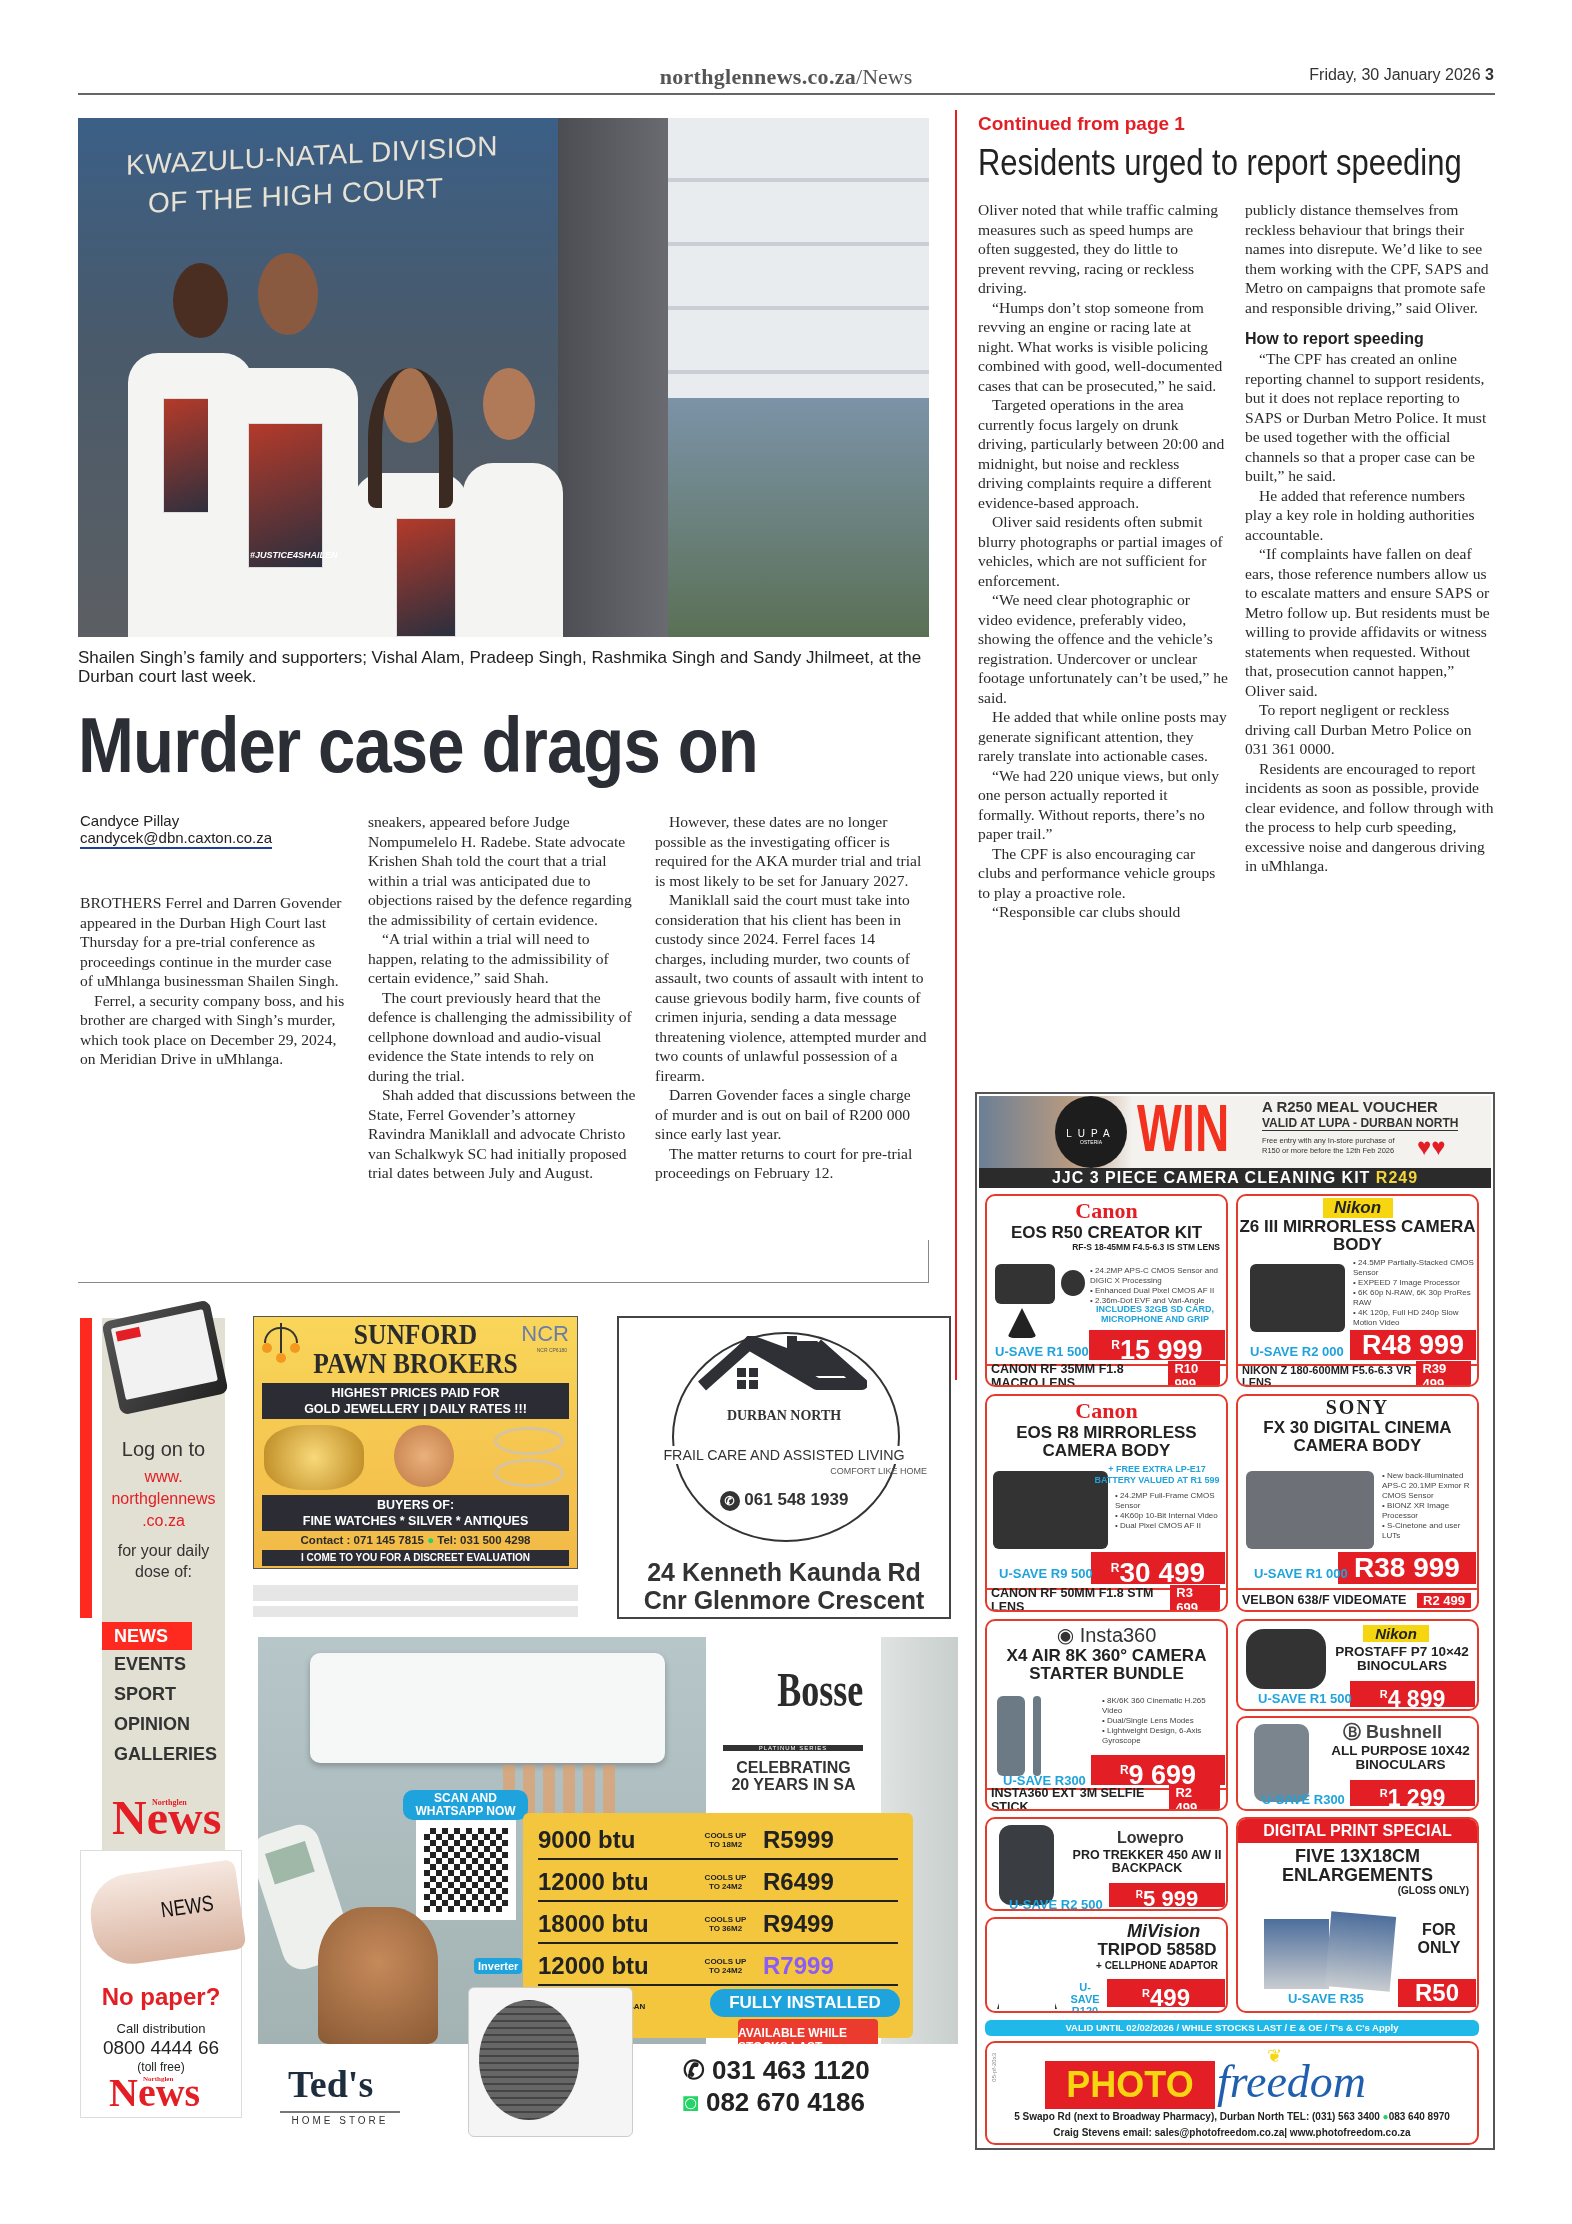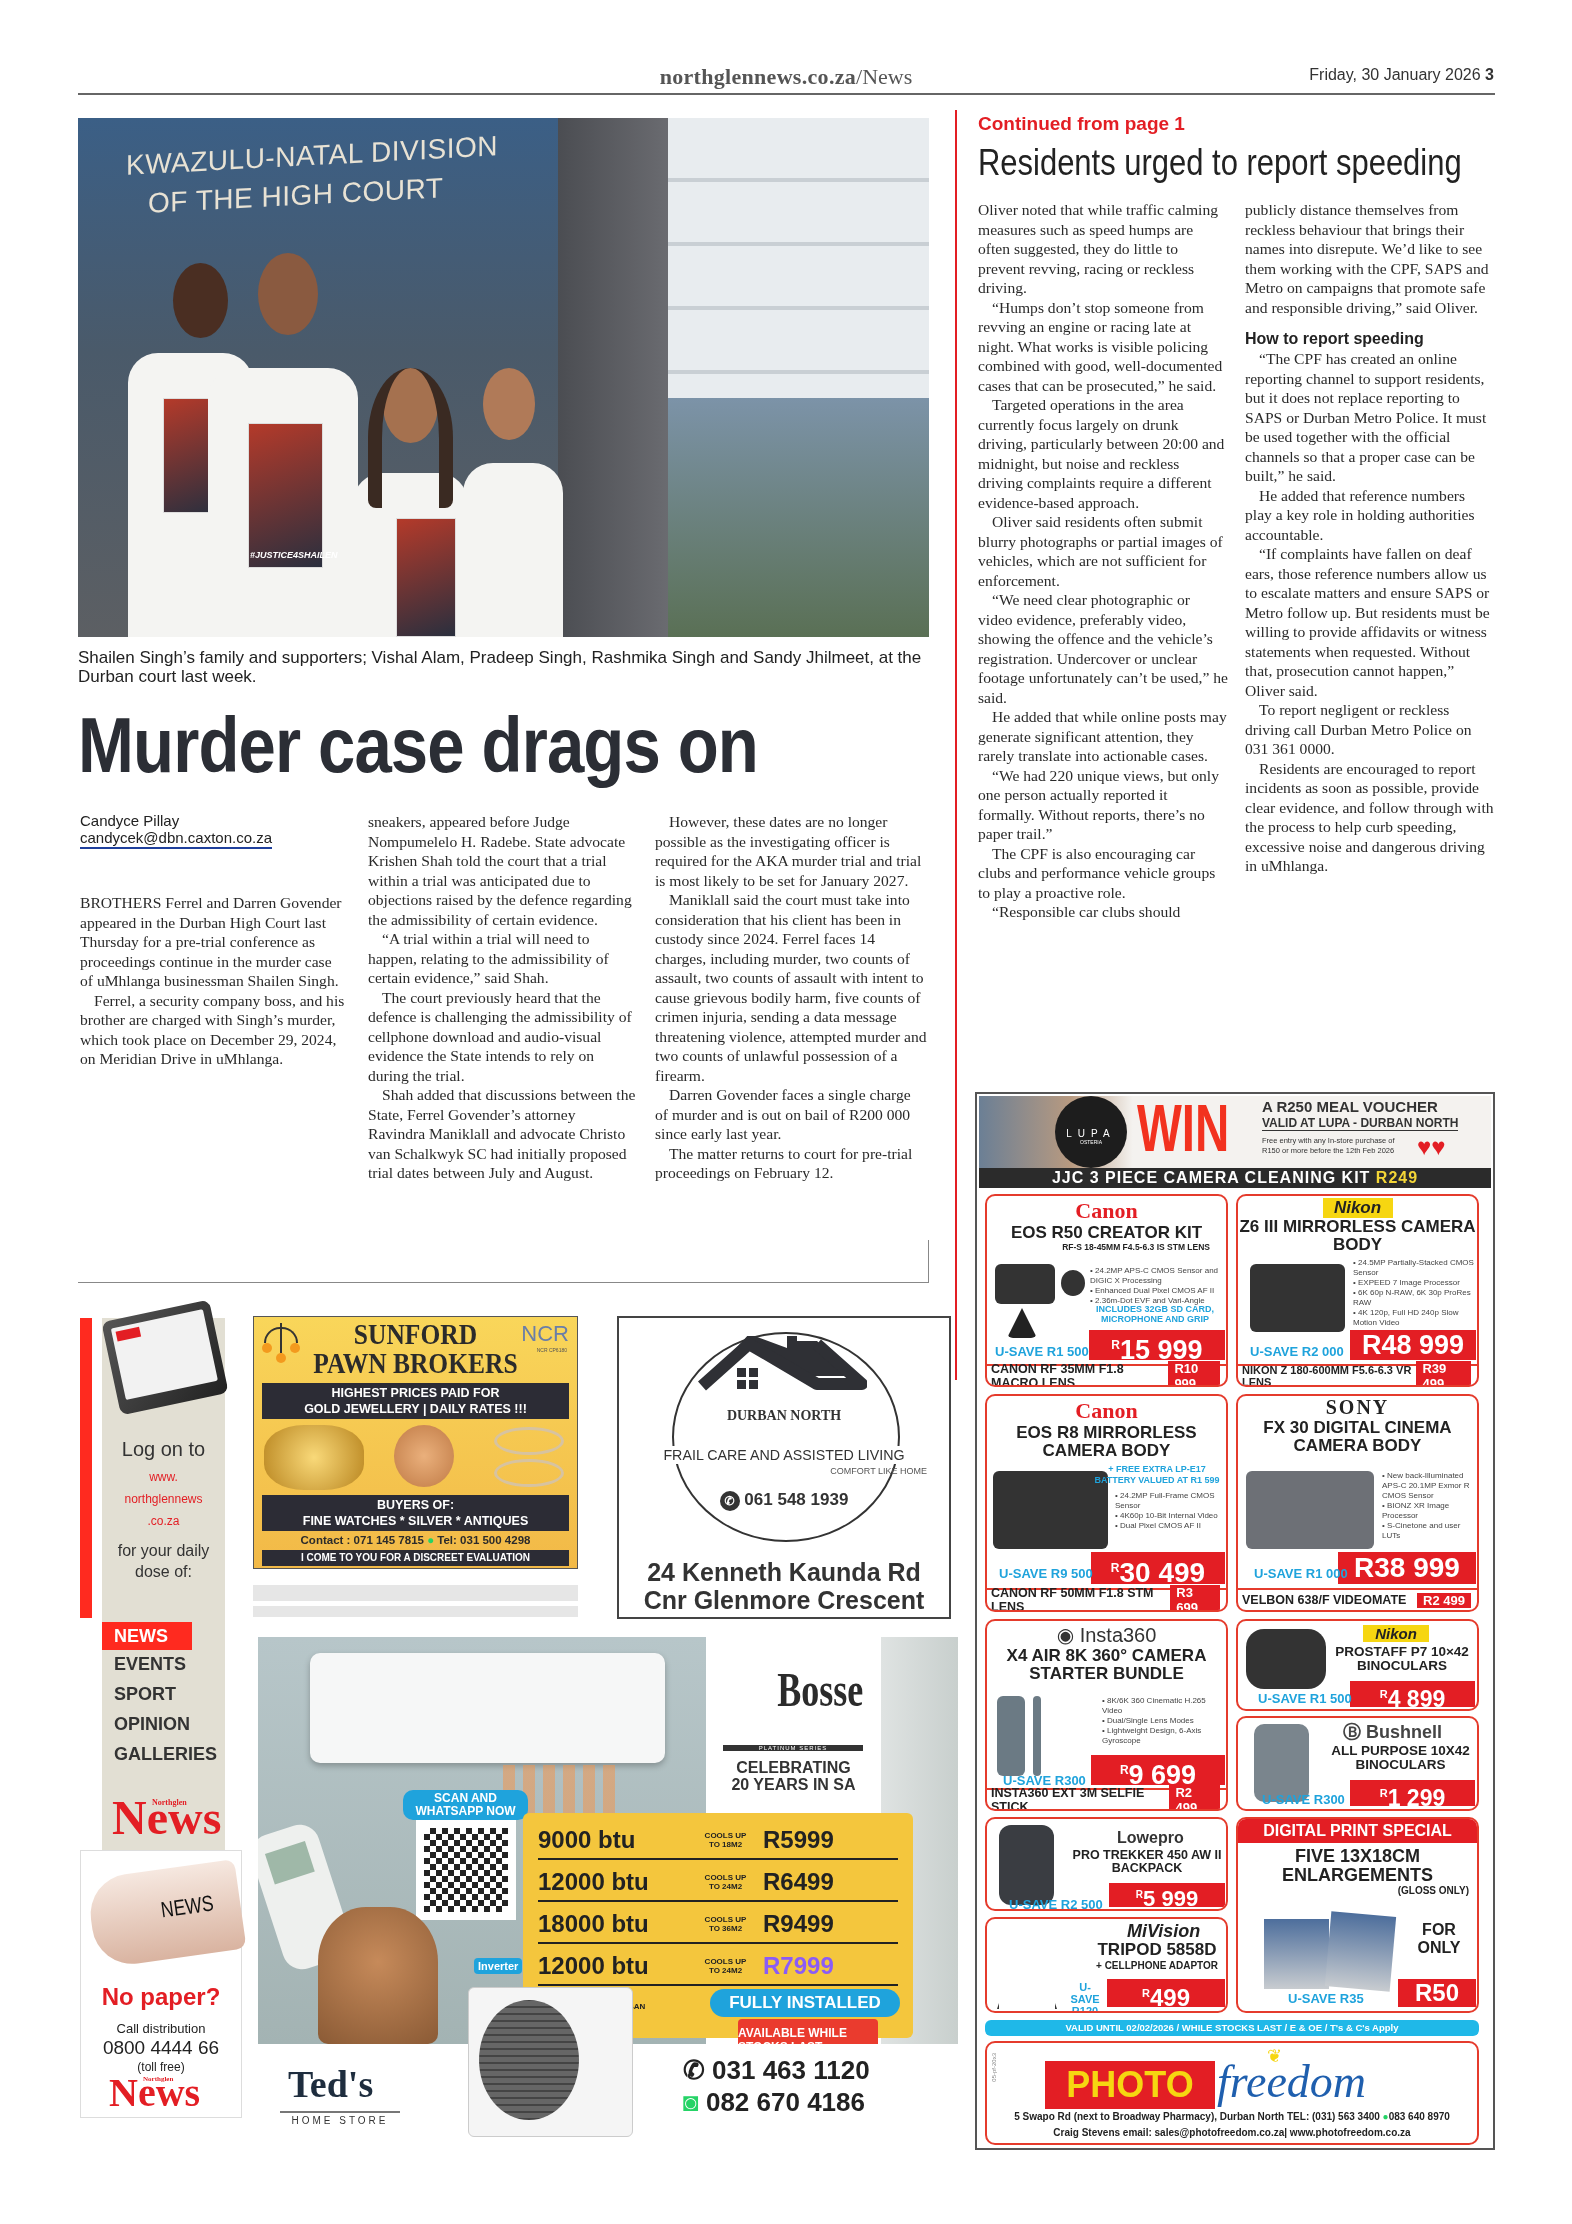--- a/index.html
+++ b/index.html
@@ -135,21 +135,21 @@
   <p class="i">Residents are encouraged to report incidents as soon as possible, provide clear evidence, and follow through with the process to help curb speeding, excessive noise and dangerous driving in uMhlanga.</p>
 </div>
 
 <div class="abs" style="left:80px;top:1318px;width:12px;height:300px;background:#ff2a1f"></div>
 <div class="abs" style="left:102px;top:1318px;width:123px;height:300px;background:#e2dfd3;font-family:'Liberation Sans',sans-serif;text-align:center">
   <div style="position:absolute;left:8px;top:-8px;width:110px;height:95px;background:linear-gradient(135deg,#555,#222);border-radius:8px;transform:rotate(-12deg)">
     <div style="position:absolute;left:8px;top:8px;right:8px;bottom:14px;background:#f2f2f2;border-radius:2px"></div>
     <div style="position:absolute;left:12px;top:12px;width:24px;height:10px;background:#e31e24"></div>
   </div>
   <div style="position:absolute;top:120px;left:0;right:0;font-size:20px;color:#333">Log on to</div>
-  <div style="position:absolute;top:148px;left:0;right:0;font-size:12px;color:#e31e24;line-height:22px">
+  <div style="position:absolute;top:148px;left:0;right:0;font-size:16px;color:#e31e24;line-height:22px">
       <div>www.</div>
       <div>northglennews</div>
       <div>.co.za</div>
     </div>
   <div style="position:absolute;top:222px;left:0;right:0;font-size:16px;color:#333;line-height:21px">
       <div>for your daily</div>
       <div>dose of:</div>
     </div>
 </div>
 <div class="abs" style="left:102px;top:1618px;width:123px;height:272px;background:#e2dfd3;font-family:'Liberation Sans',sans-serif">
@@ -299,21 +299,21 @@
   <div style="position:absolute;left:285px;top:42px;font-family:'Liberation Sans',sans-serif;font-size:7.5px;line-height:10px;color:#333">
       <div>Free entry with any In-store purchase of</div>
       <div>R150 or more before the 12th Feb 2026</div>
     </div>
   <div style="position:absolute;left:440px;top:40px;color:#e31e24;font-size:24px">♥♥</div>
   <div style="position:absolute;left:2px;top:74px;width:512px;height:20px;background:#2b2b2b;font-family:'Liberation Sans',sans-serif;font-weight:bold;font-size:16px;color:#fff;text-align:center;line-height:20px;letter-spacing:1px"><span>JJC 3 PIECE CAMERA CLEANING KIT</span> <span style="color:#f4d637">R249</span></div>
 
   <div class="pbox" style="left:8px;top:100px;width:243px;height:193px">
     <div class="brand" style="font-size:22px;margin-top:2px">Canon</div>
     <div class="ptitle" style="font-size:17px">EOS R50 CREATOR KIT</div>
-    <div style="text-align:right;font-weight:bold;font-size:8.5px;padding-right:16px">RF-S 18-45MM F4.5-6.3 IS STM LENS</div>
+    <div style="text-align:right;font-weight:bold;font-size:8.5px;padding-right:6px">RF-S 18-45MM F4.5-6.3 IS STM LENS</div>
     <div class="img-ph" style="left:8px;top:68px;width:60px;height:40px"></div>
     <div class="img-ph" style="left:74px;top:74px;width:24px;height:26px;border-radius:50%"></div>
     <div class="img-ph" style="left:20px;top:112px;width:30px;height:30px;background:#222;clip-path:polygon(50% 0,100% 100%,0 100%)"></div>
     <div class="specs" style="left:103px;top:70px;width:135px">
       <div>• <span>24.2MP APS-C CMOS Sensor and DIGIC X Processing</span></div>
       <div>• <span>Enhanced Dual Pixel CMOS AF II</span></div>
       <div>• <span>2.36m-Dot EVF and Vari-Angle</span></div>
     </div>
     <div style="position:absolute;left:103px;top:108px;width:130px;font-weight:bold;font-size:9px;line-height:10px;color:#1fa3dc;text-align:center">INCLUDES 32GB SD CARD, MICROPHONE AND GRIP</div>
     <div class="price" style="left:102px;top:134px;width:136px;height:30px;font-size:27px;line-height:30px"><sup style="font-size:12px">R</sup><span>15 999</span></div>

